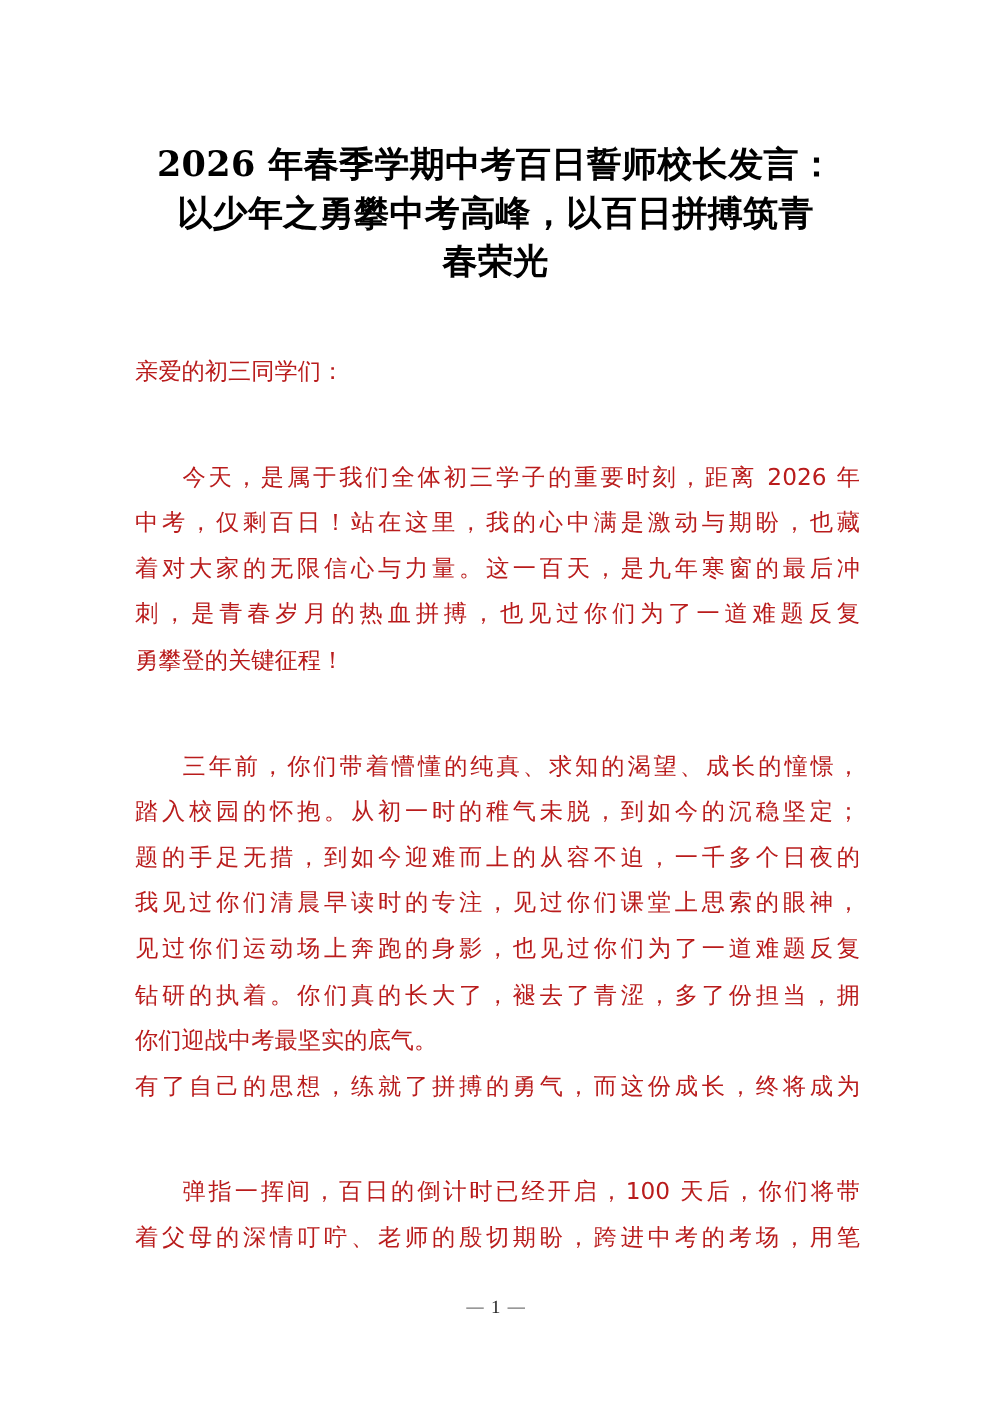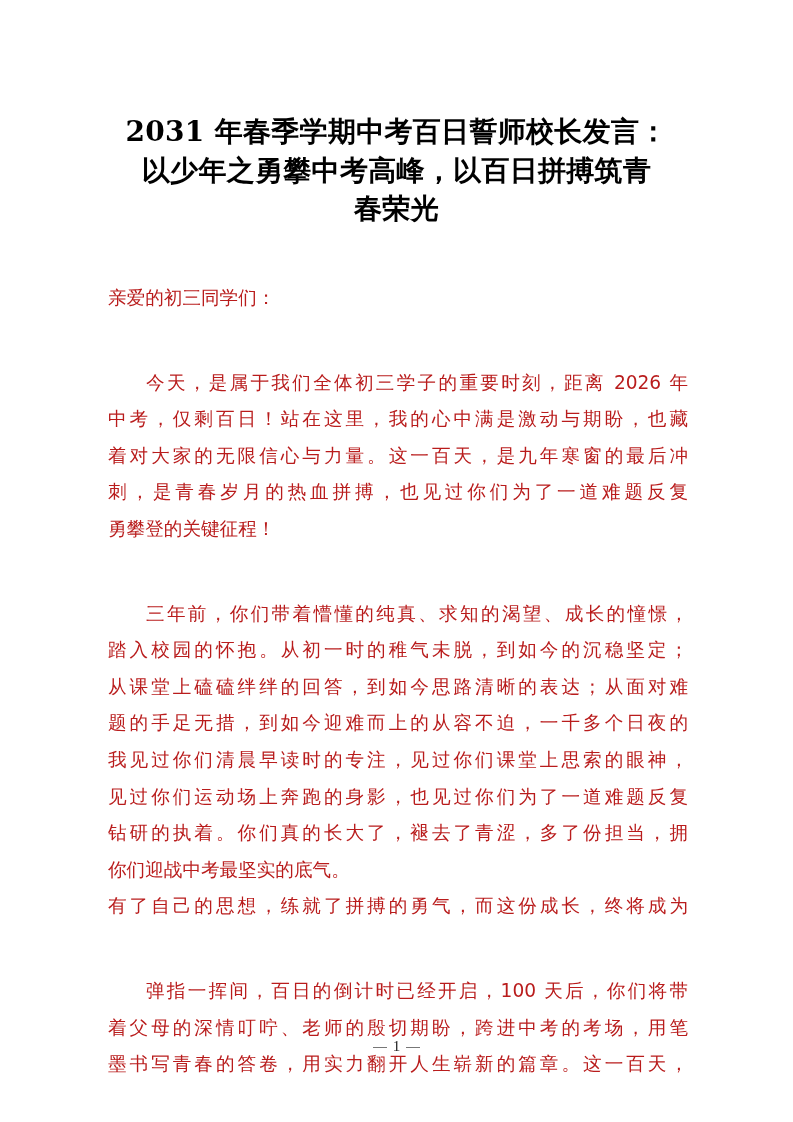--- a/index.html
+++ b/index.html
@@ -77,52 +77,50 @@
       vertical-align: middle;
       margin: 0 6px;
     }
   </style>
 </head>
 <body>
 
 <div class="page">
 
   <h1 class="title">
-    <span class="line">2031 年春季学期中考百日誓师校长发言：</span>
+    <span class="line">2026 年春季学期中考百日誓师校长发言：</span>
     <span class="line">以少年之勇攀中考高峰，以百日拼搏筑青</span>
     <span class="line">春荣光</span>
   </h1>
 
   <div class="body">
     <span class="line last">亲爱的初三同学们：</span>
 
     <div>
       <span class="line indent">今天，是属于我们全体初三学子的重要时刻，距离 2026 年</span>
       <span class="line">中考，仅剩百日！站在这里，我的心中满是激动与期盼，也藏</span>
       <span class="line">着对大家的无限信心与力量。这一百天，是九年寒窗的最后冲</span>
       <span class="line">刺，是青春岁月的热血拼搏，也见过你们为了一道难题反复</span>
       <span class="line last">勇攀登的关键征程！</span>
     </div>
 
     <div>
       <span class="line indent">三年前，你们带着懵懂的纯真、求知的渴望、成长的憧憬，</span>
       <span class="line">踏入校园的怀抱。从初一时的稚气未脱，到如今的沉稳坚定；</span>
-      <span class="line">从课堂上磕磕绊绊的回答，到如今思路清晰的表达；从面对难</span>
       <span class="line">题的手足无措，到如今迎难而上的从容不迫，一千多个日夜的</span>
       <span class="line">我见过你们清晨早读时的专注，见过你们课堂上思索的眼神，</span>
       <span class="line">见过你们运动场上奔跑的身影，也见过你们为了一道难题反复</span>
       <span class="line">钻研的执着。你们真的长大了，褪去了青涩，多了份担当，拥</span>
       <span class="line last">你们迎战中考最坚实的底气。</span>
       <span class="line">有了自己的思想，练就了拼搏的勇气，而这份成长，终将成为</span>
     </div>
 
     <div>
       <span class="line indent">弹指一挥间，百日的倒计时已经开启，100 天后，你们将带</span>
       <span class="line">着父母的深情叮咛、老师的殷切期盼，跨进中考的考场，用笔</span>
-      <span class="line">墨书写青春的答卷，用实力翻开人生崭新的篇章。这一百天，</span>
     </div>
   </div>
 
   <div class="footer">
     <span class="dash"></span><span>1</span><span class="dash"></span>
   </div>
 
 </div>
 
 </body></html>

